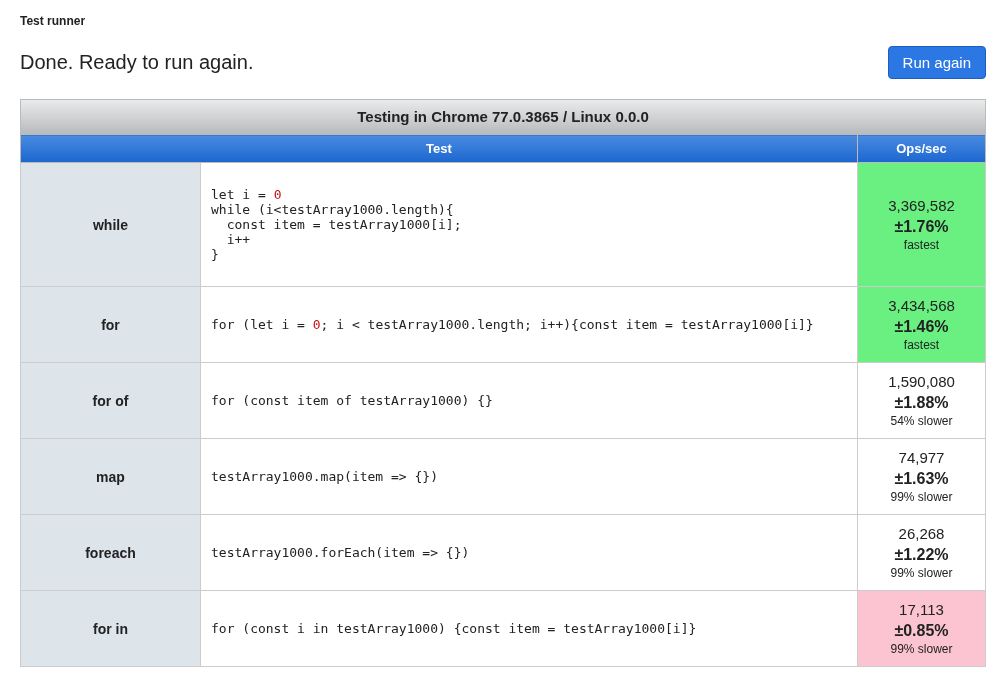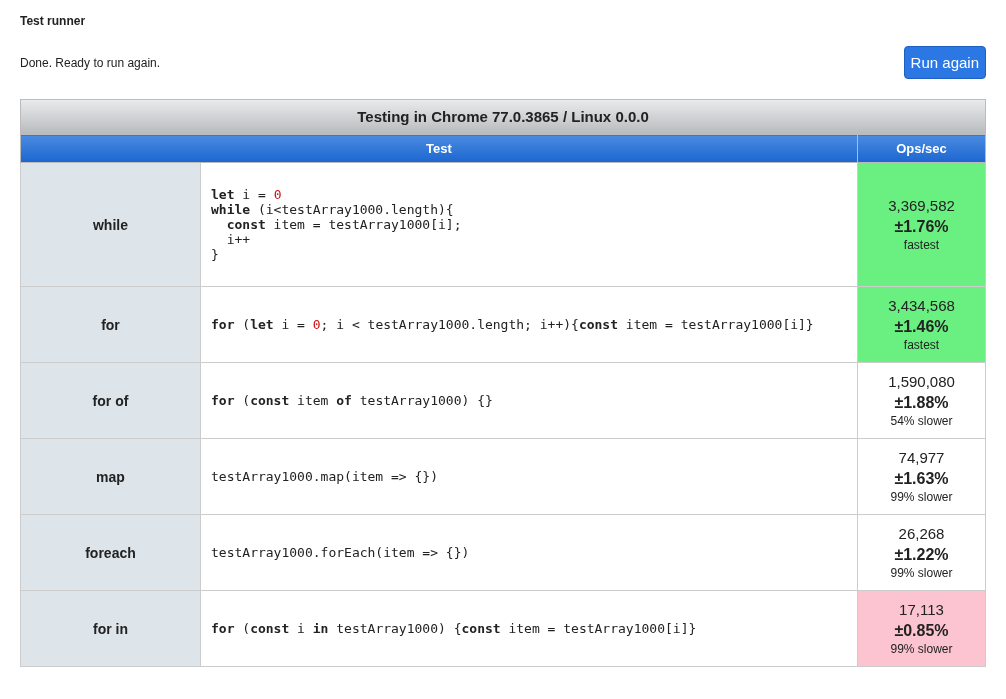--- a/index.html
+++ b/index.html
@@ -15,28 +15,28 @@
       font-size: 12px;
       margin-bottom: 18px;
     }
     .status-row {
       display: flex;
       justify-content: space-between;
       align-items: center;
       margin-bottom: 20px;
     }
     .status-text {
-      font-size: 12px;
+      font-size: 20px;
     }
     .run-again {
       background: #2b78e4;
       color: #fff;
       border: 1px solid #1c5fc0;
       border-radius: 4px;
-      padding: 7px 6px;
+      padding: 7px 14px;
       font-size: 15px;
       cursor: pointer;
     }
     table {
       width: 100%;
       border-collapse: collapse;
     }
     caption {
       background: linear-gradient(#e9eaec, #b9bcbe);
       font-weight: bold;
@@ -91,21 +91,21 @@
     .ops-note {
       font-size: 12px;
       display: block;
     }
     .fastest {
       background: #69f081;
     }
     .slowest {
       background: #fbc4d0;
     }
-    .kw { font-weight: bold; }
+    .kw { font-weight: normal; }
     .num { color: #c91313; }
   </style>
 </head>
 <body>
 
 <div class="title">Test runner</div>
 
 <div class="status-row">
   <div class="status-text">Done. Ready to run again.</div>
   <button class="run-again">Run again</button>

